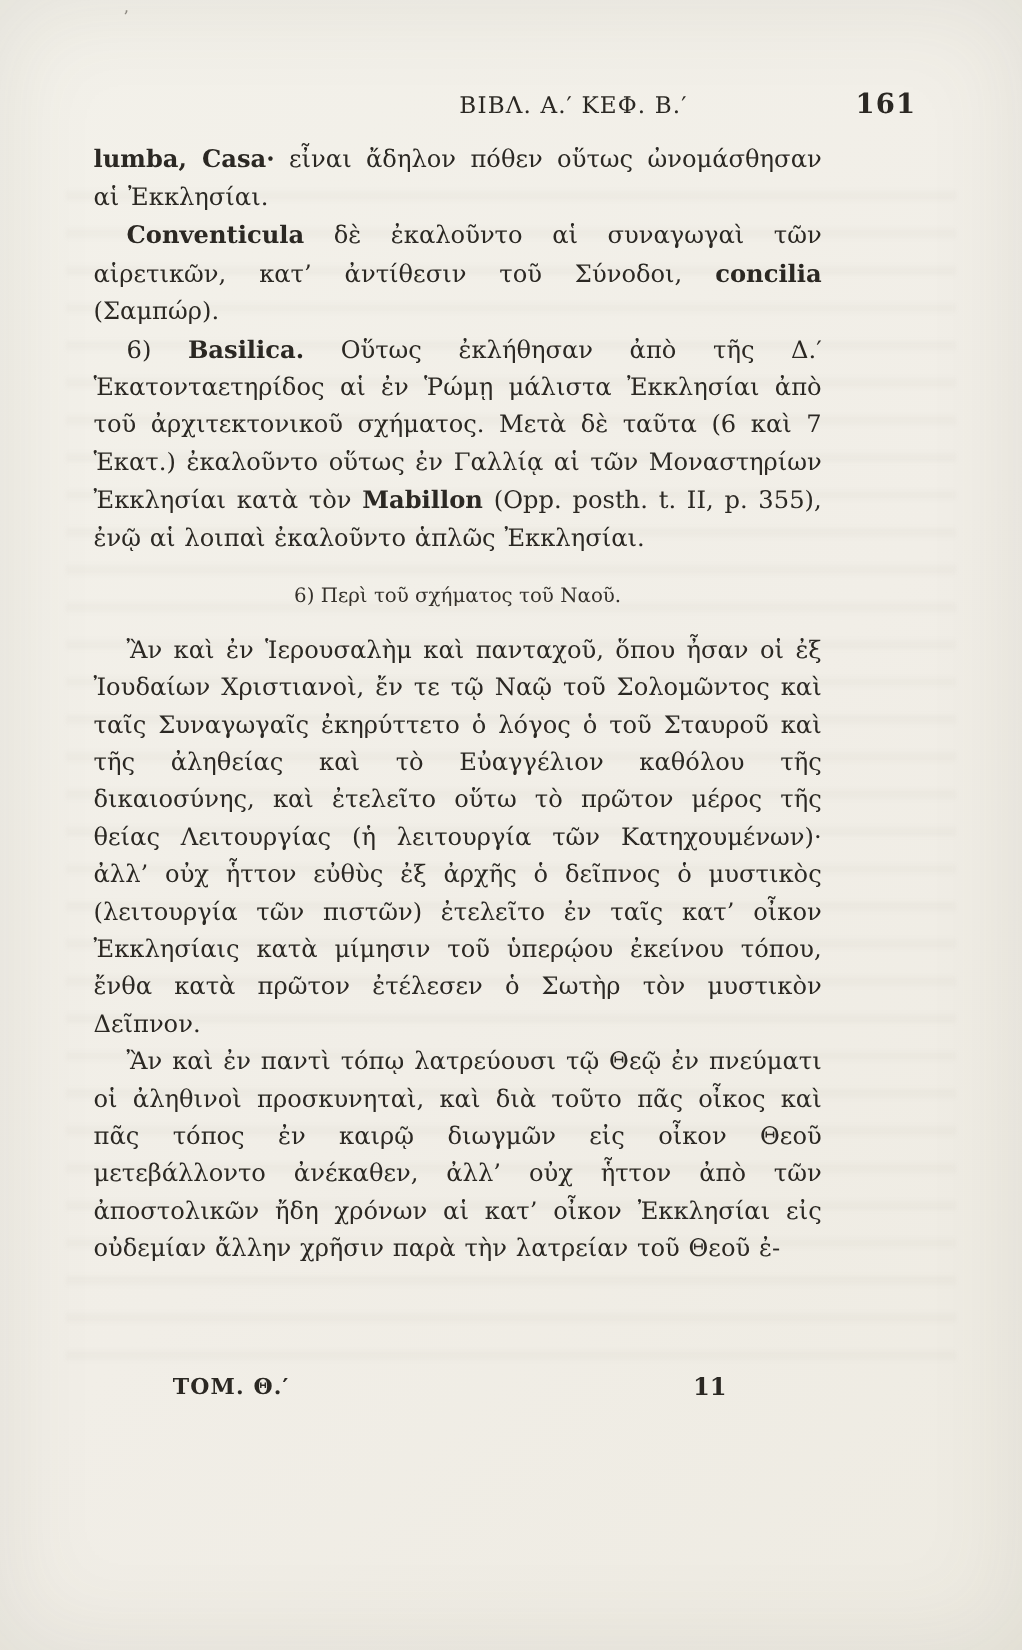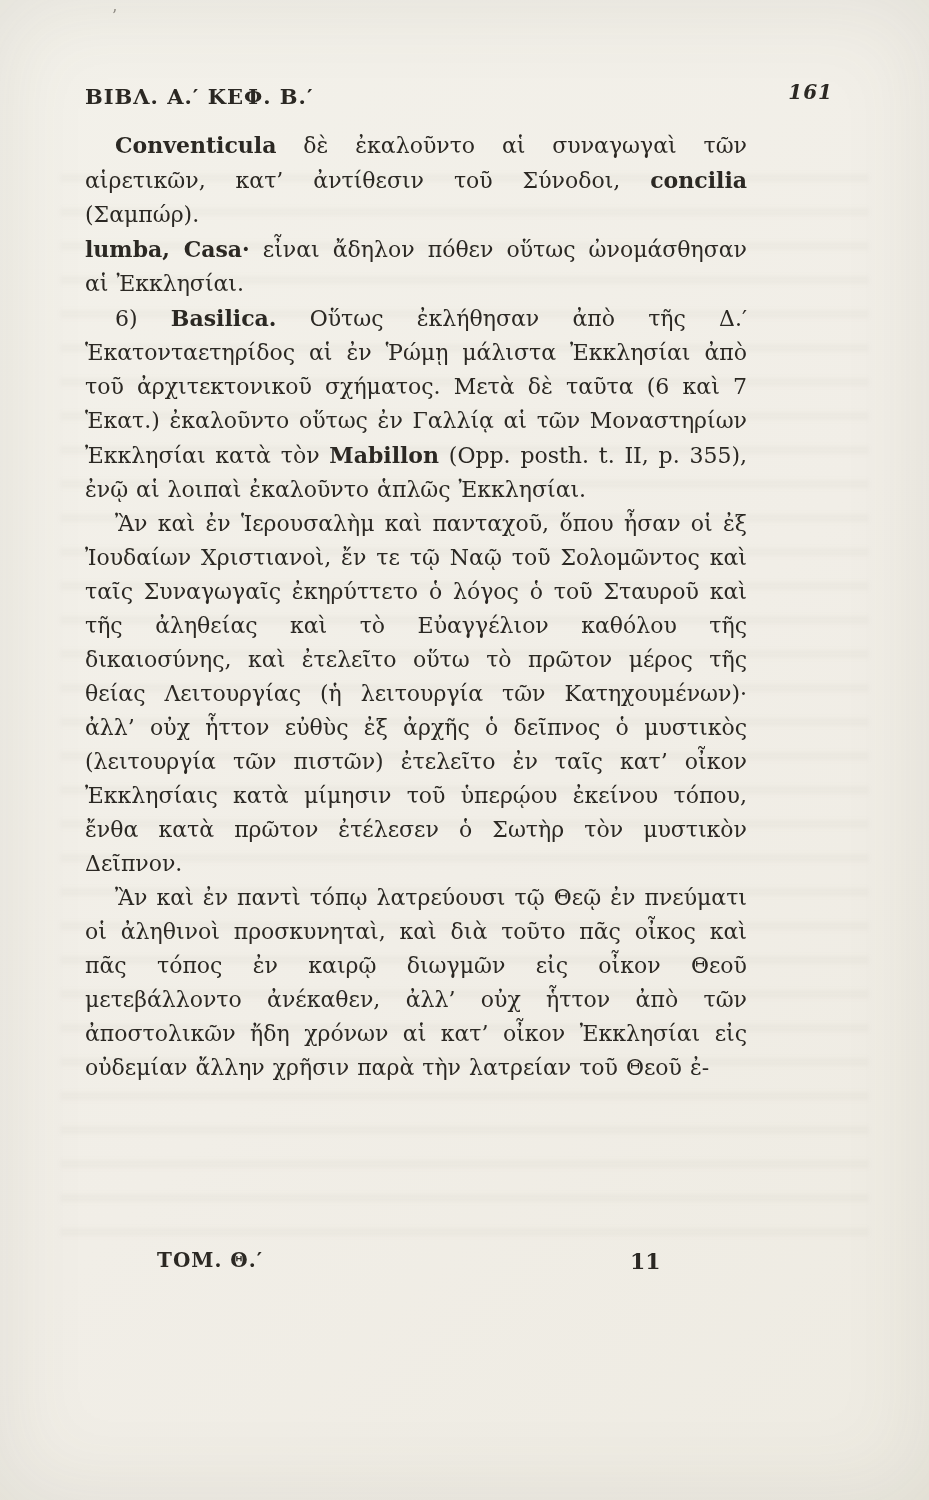--- a/index.html
+++ b/index.html
@@ -46,33 +46,32 @@
     position: absolute;
     top: 84px;
     left: 85px;
     width: 660px;
     height: 34px;
   }
   .header .chapter {
     position: absolute;
     left: 0;
     right: 120px;
-    text-align: left;
+    text-align: right;
     font-size: 21px;
-    font-weight: bold;
+    font-weight: normal;
     letter-spacing: 1px;
   }
   .header .pagenum {
     position: absolute;
     right: -88px;
     top: -4px;
-    font-size: 20px;
+    font-size: 25px;
     font-weight: bold;
     letter-spacing: 1px;
-    font-style: italic;
   }
   .textblock {
     position: absolute;
     top: 128px;
     left: 85px;
     width: 662px;
   }
   .para {
     margin: 0;
     text-align: justify;
@@ -120,25 +119,26 @@
 
   <div class="topmark">’</div>
 
   <div class="header">
     <div class="chapter">ΒΙΒΛ. Α.′ ΚΕΦ. Β.′</div>
     <div class="pagenum">161</div>
   </div>
 
   <div class="textblock">
     <div>
+        <p class="para"><span class="bold-latin">lumba, Casa·</span><span class=""> εἶναι ἄδηλον πόθεν οὕτως ὠνομάσθησαν αἱ Ἐκκλησίαι.</span></p>
         <p class="para indent"><span class="bold-latin">Conventicula</span><span class=""> δὲ ἐκαλοῦντο αἱ συναγωγαὶ τῶν αἱρετικῶν, κατ’ ἀντίθεσιν τοῦ Σύνοδοι, </span><span class="bold-latin">concilia</span><span class=""> (Σαμπώρ).</span></p>
-        <p class="para"><span class="bold-latin">lumba, Casa·</span><span class=""> εἶναι ἄδηλον πόθεν οὕτως ὠνομάσθησαν αἱ Ἐκκλησίαι.</span></p>
         <p class="para indent"><span class="">6) </span><span class="bold-latin">Basilica.</span><span class=""> Οὕτως ἐκλήθησαν ἀπὸ τῆς Δ.′ Ἑκατονταετηρίδος αἱ ἐν Ῥώμῃ μάλιστα Ἐκκλησίαι ἀπὸ τοῦ ἀρχιτεκτονικοῦ σχήματος. Μετὰ δὲ ταῦτα (6 καὶ 7 Ἑκατ.) ἐκαλοῦντο οὕτως ἐν Γαλλίᾳ αἱ τῶν Μοναστηρίων Ἐκκλησίαι κατὰ τὸν </span><span class="bold-latin">Mabillon</span><span class=""> (Opp. posth. t. II, p. 355), ἐνῷ αἱ λοιπαὶ ἐκαλοῦντο ἁπλῶς Ἐκκλησίαι.</span></p>
       </div>
 
+    <div class="section-heading">6) Περὶ τοῦ σχήματος τοῦ Ναοῦ.</div>
 
     <div>
         <p class="para indent"><span class="">Ἂν καὶ ἐν Ἱερουσαλὴμ καὶ πανταχοῦ, ὅπου ἦσαν οἱ ἐξ Ἰουδαίων Χριστιανοὶ, ἔν τε τῷ Ναῷ τοῦ Σολομῶντος καὶ ταῖς Συναγωγαῖς ἐκηρύττετο ὁ λόγος ὁ τοῦ Σταυροῦ καὶ τῆς ἀληθείας καὶ τὸ Εὐαγγέλιον καθόλου τῆς δικαιοσύνης, καὶ ἐτελεῖτο οὕτω τὸ πρῶτον μέρος τῆς θείας Λειτουργίας (ἡ λειτουργία τῶν Κατηχουμένων)· ἀλλ’ οὐχ ἧττον εὐθὺς ἐξ ἀρχῆς ὁ δεῖπνος ὁ μυστικὸς (λειτουργία τῶν πιστῶν) ἐτελεῖτο ἐν ταῖς κατ’ οἶκον Ἐκκλησίαις κατὰ μίμησιν τοῦ ὑπερῴου ἐκείνου τόπου, ἔνθα κατὰ πρῶτον ἐτέλεσεν ὁ Σωτὴρ τὸν μυστικὸν Δεῖπνον.</span></p>
         <p class="para indent"><span class="">Ἂν καὶ ἐν παντὶ τόπῳ λατρεύουσι τῷ Θεῷ ἐν πνεύματι οἱ ἀληθινοὶ προσκυνηταὶ, καὶ διὰ τοῦτο πᾶς οἶκος καὶ πᾶς τόπος ἐν καιρῷ διωγμῶν εἰς οἶκον Θεοῦ μετεβάλλοντο ἀνέκαθεν, ἀλλ’ οὐχ ἧττον ἀπὸ τῶν ἀποστολικῶν ἤδη χρόνων αἱ κατ’ οἶκον Ἐκκλησίαι εἰς οὐδεμίαν ἄλλην χρῆσιν παρὰ τὴν λατρείαν τοῦ Θεοῦ ἐ-</span></p>
       </div>
   </div>
 
   <div class="footer">
     <div class="volume">ΤΟΜ. Θ.′</div>
     <div class="signature">11</div>

